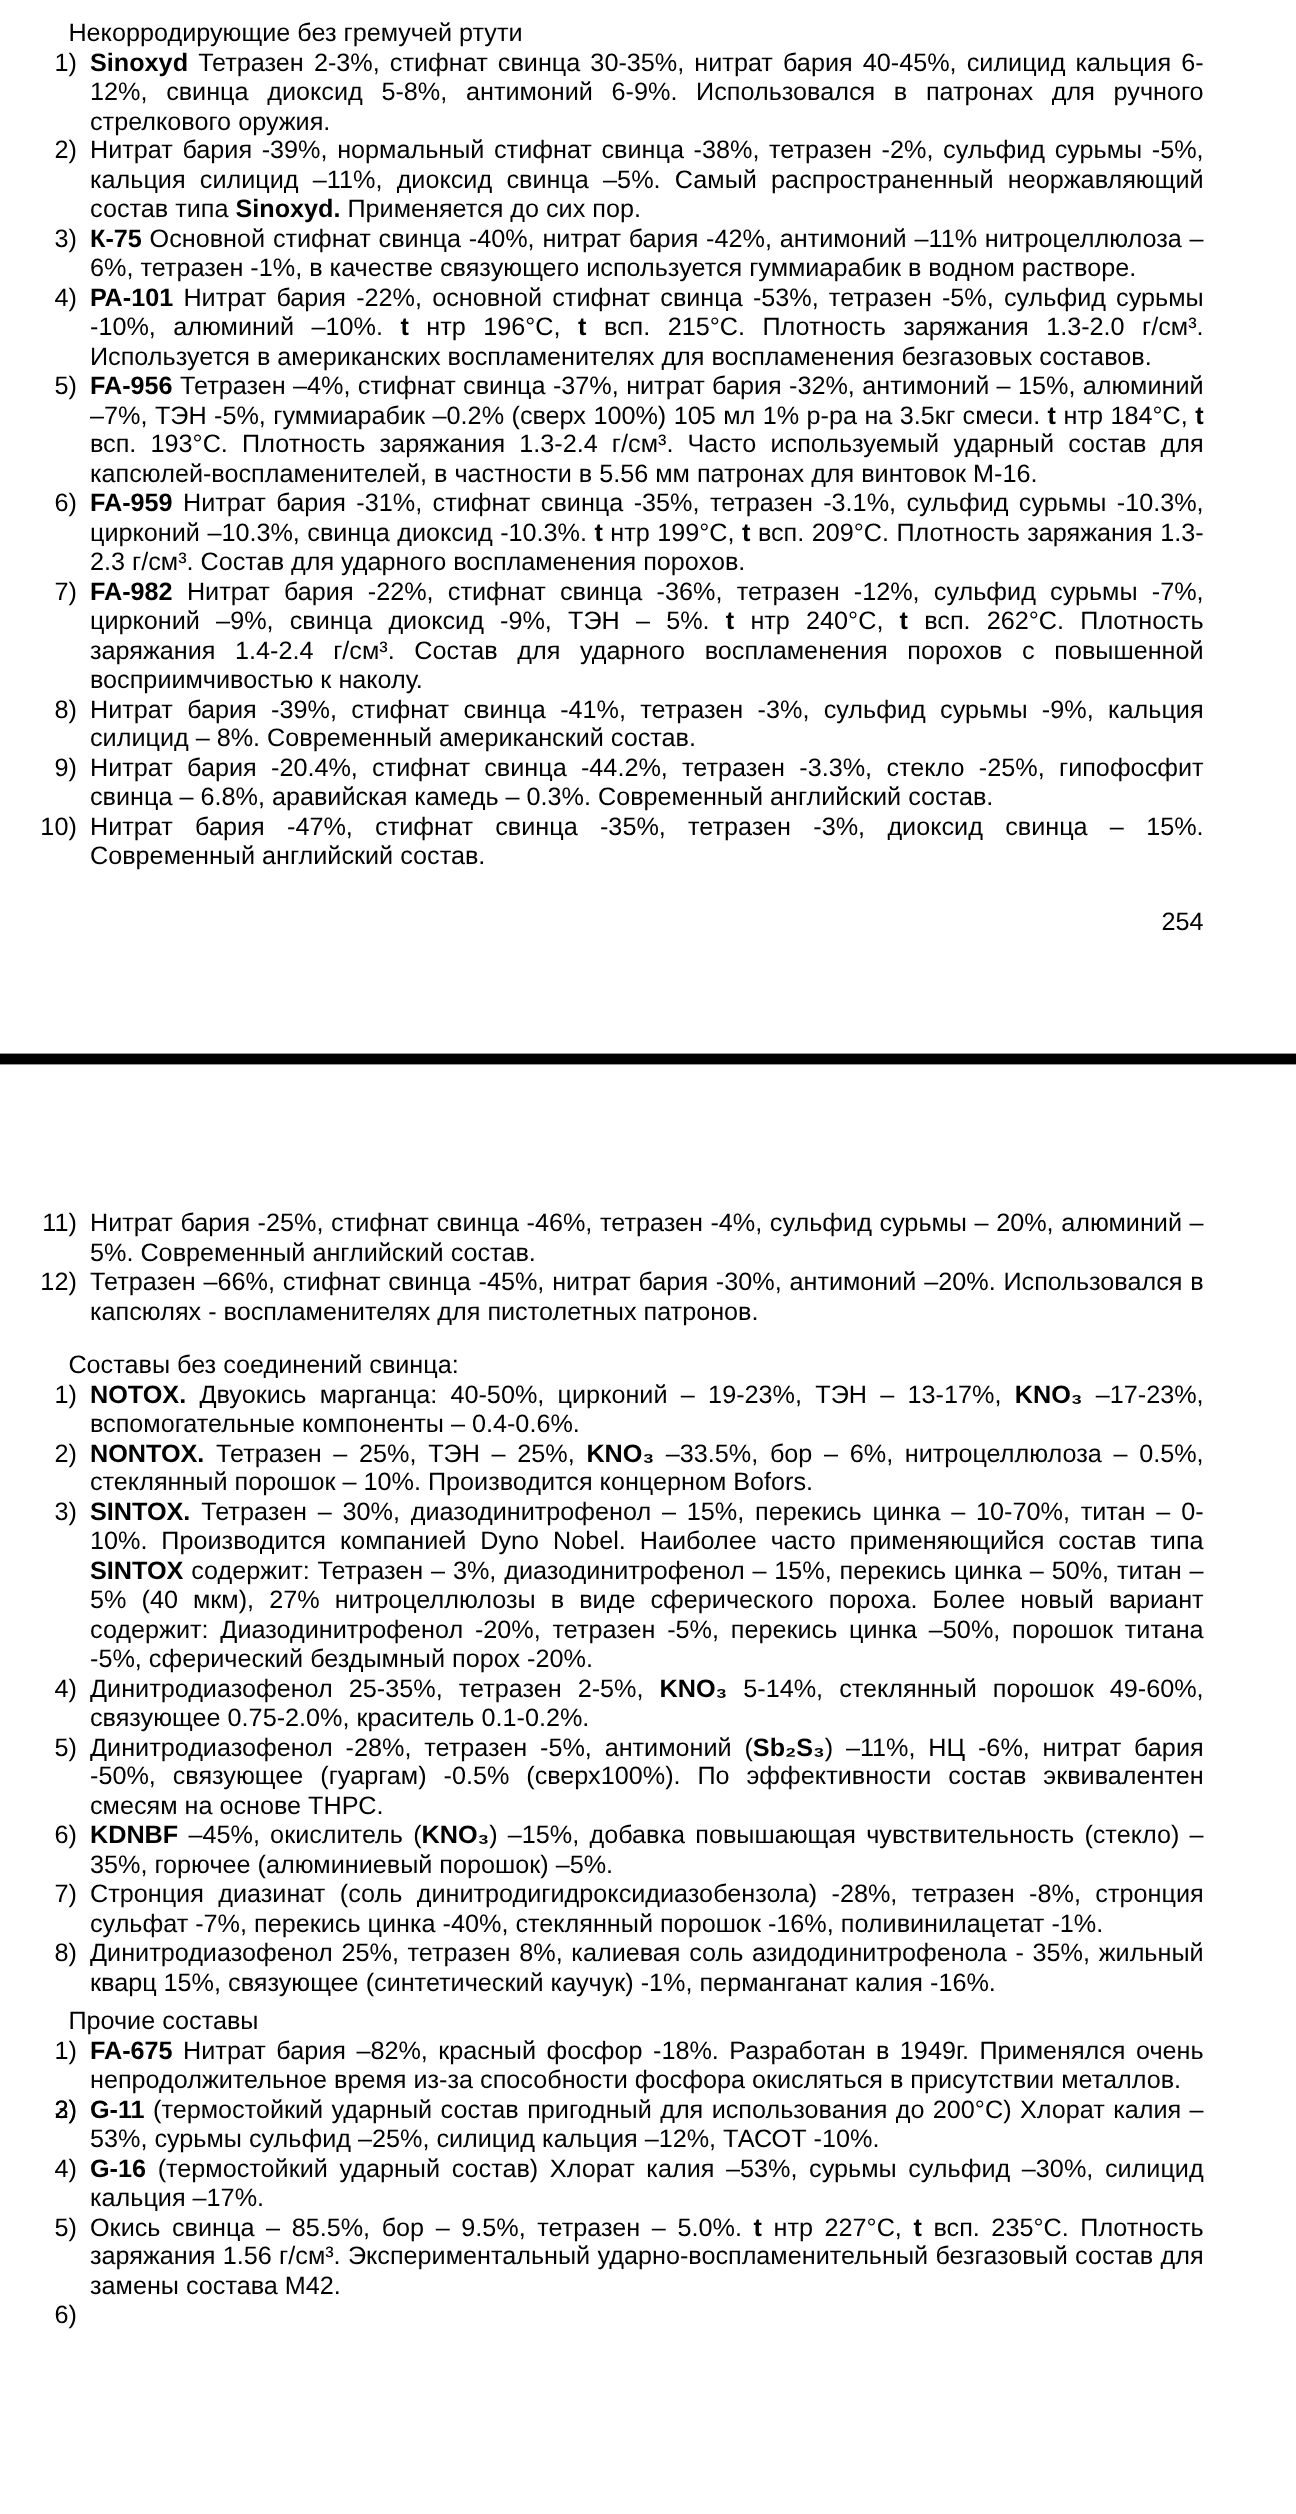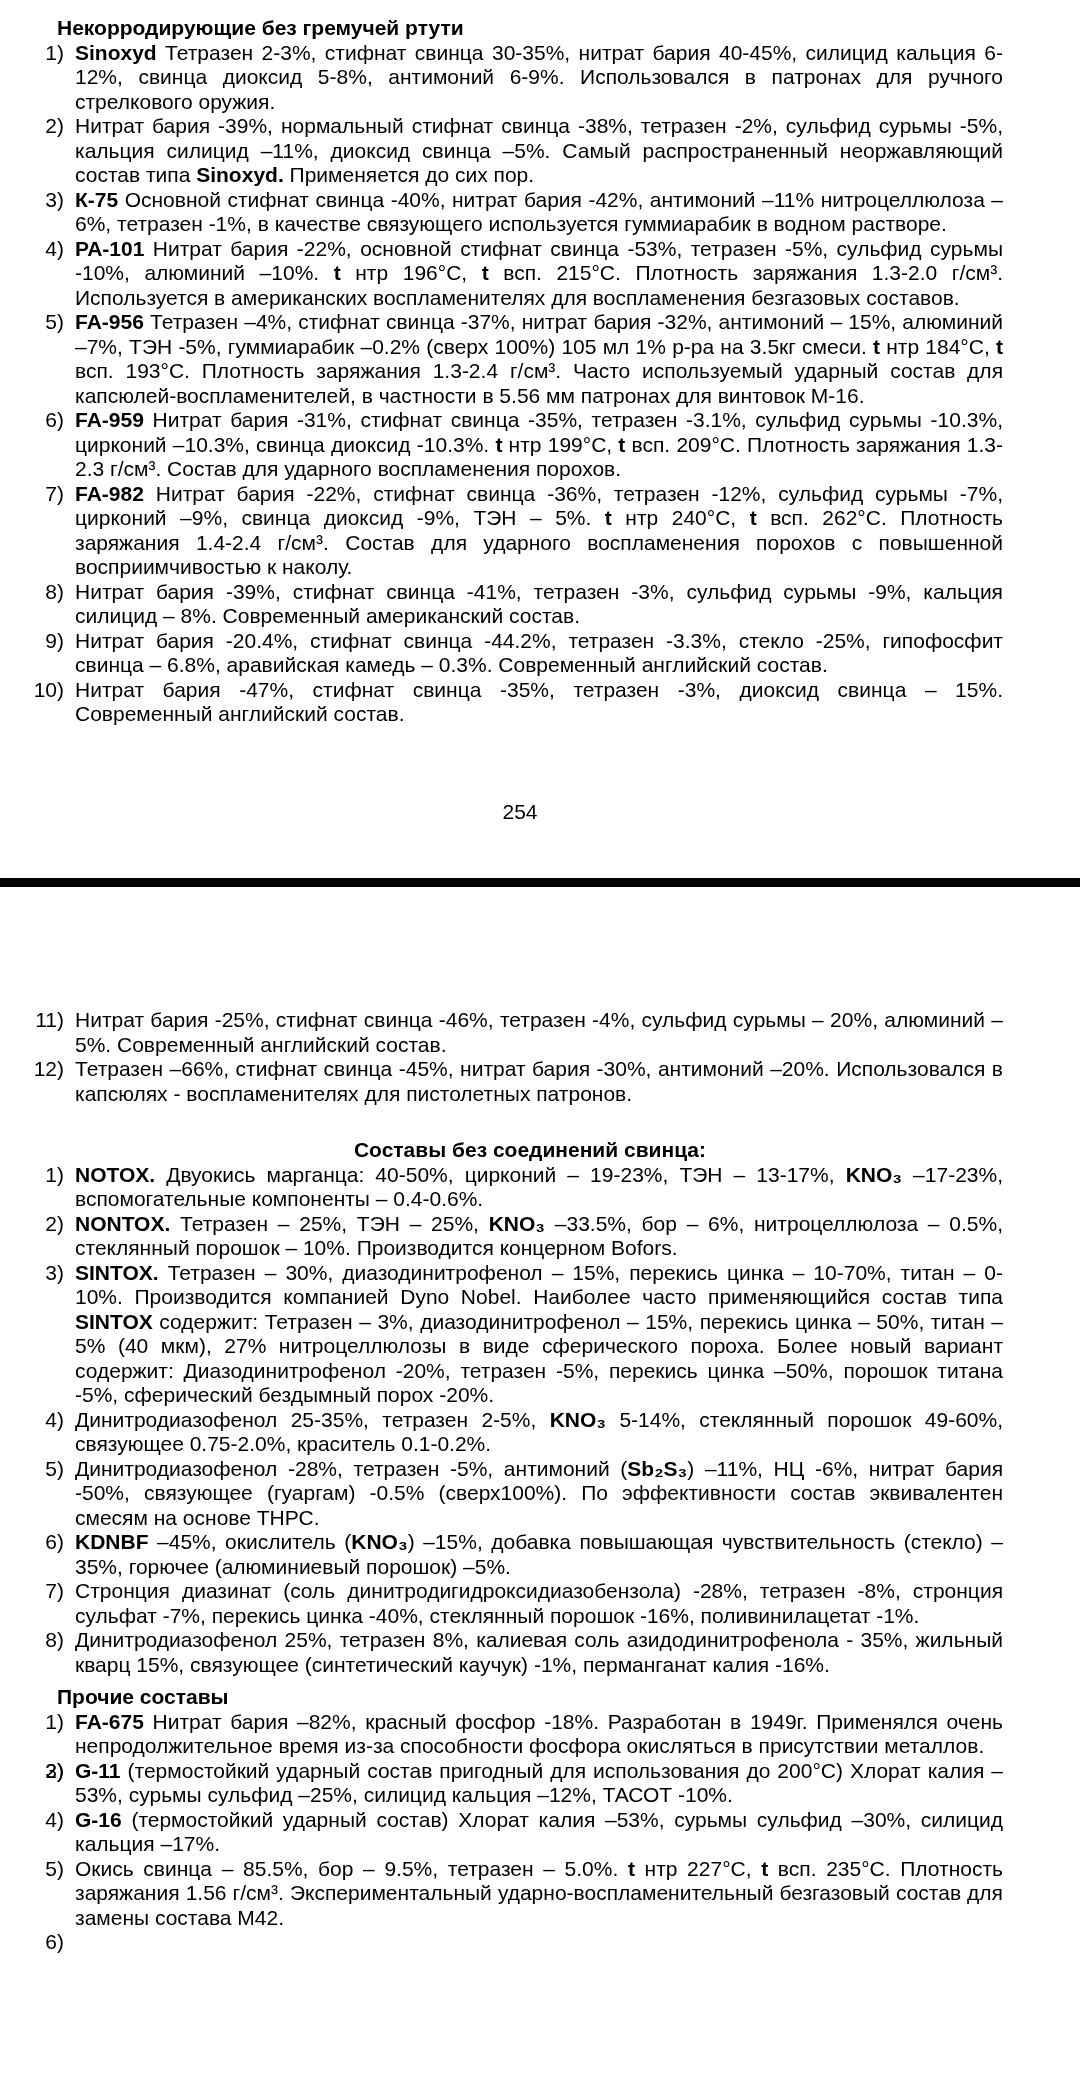--- a/index.html
+++ b/index.html
@@ -5,27 +5,27 @@
   html,body{margin:0;padding:0;background:#ffffff;}
   body{
     width:1080px;height:2095px;position:relative;overflow:hidden;
     font-family:"Liberation Sans","DejaVu Sans",sans-serif;
     font-size:21px;line-height:24.5px;color:#000;
     -webkit-font-smoothing:antialiased;
   }
   .page{position:absolute;left:0;right:0;}
   #page1{top:16px;}
   #page2{top:1008px;}
-  .heading{font-weight:bold;margin:0 77px 0 57px;text-align:left;}
-  .gap-heading{margin-top:32px;text-align:center;}
+  .heading{font-weight:normal;margin:0 77px 0 57px;text-align:left;}
+  .gap-heading{margin-top:20px;}
   .gap-heading2{margin-top:8px;}
   ol.plist{list-style:none;margin:0;padding:0;}
   .item{position:relative;margin:0;padding-left:75px;padding-right:77px;text-align:justify;}
   .item .num{position:absolute;left:0;top:0;width:64px;text-align:right;white-space:pre;}
-  .pagenum{position:absolute;top:784px;left:37px;width:966px;text-align:center;}
+  .pagenum{position:absolute;top:741px;left:37px;width:966px;text-align:right;}
   .page-divider{position:absolute;top:878px;left:0;width:1080px;height:9px;background:#000;}
   b{font-weight:bold;}
 </style>
 </head>
 <body>
 
 <div class="page" id="page1">
   <div class="heading">Некорродирующие без гремучей ртути</div>
   <ol class="plist">
       <li class="item"><span class="num">1)</span><span><b>Sinoxyd</b><span> Тетразен  2-3%, стифнат свинца 30-35%, нитрат бария 40-45%, силицид кальция 6-12%, свинца диоксид 5-8%, антимоний 6-9%. Использовался в патронах для ручного стрелкового оружия.</span></span></li>

